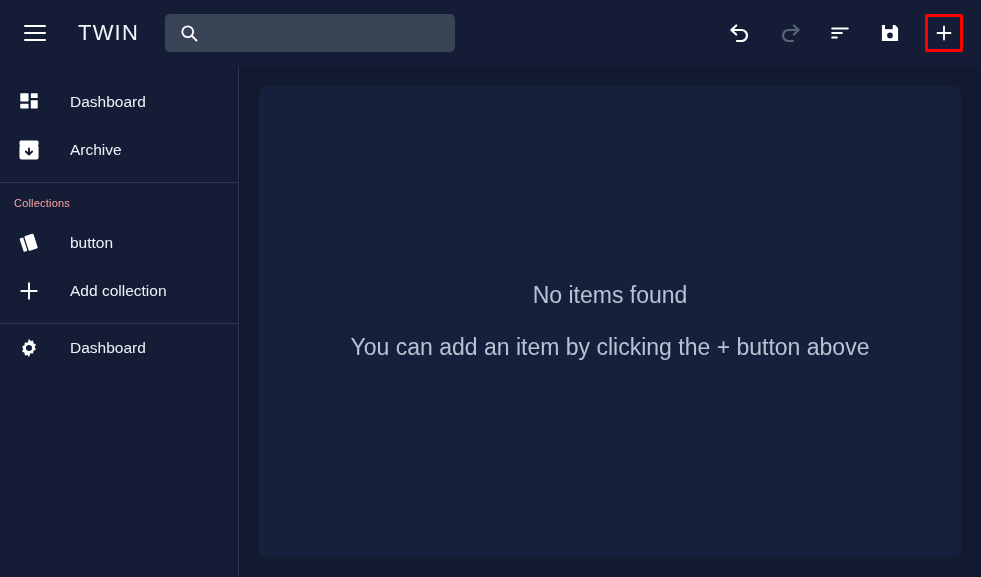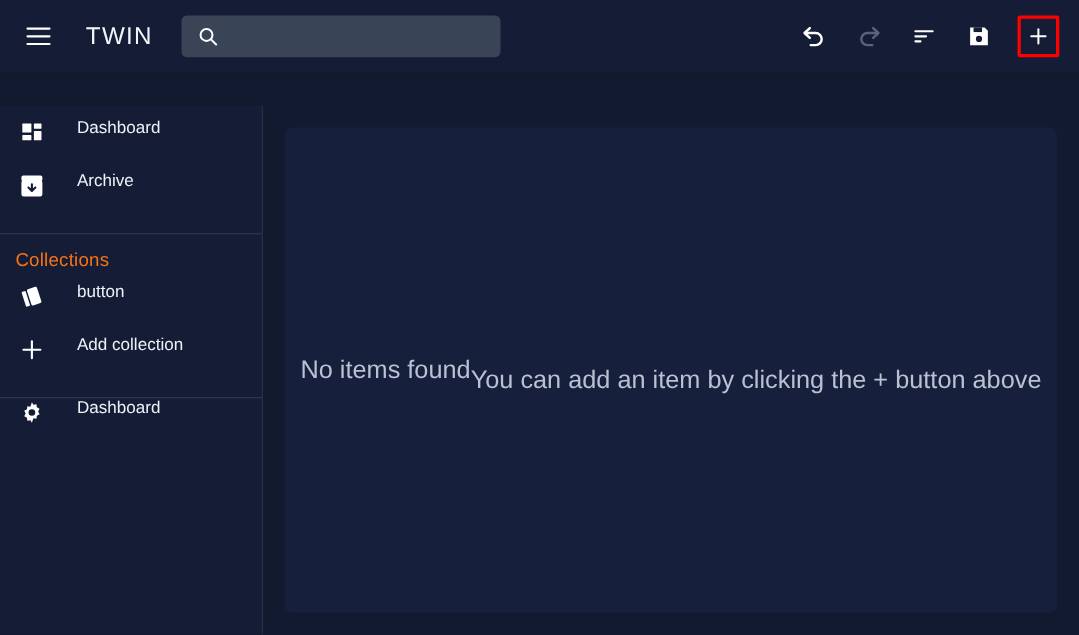--- a/index.html
+++ b/index.html
@@ -17,21 +17,20 @@
     color: #e9edf5;
     -webkit-font-smoothing: antialiased;
   }
 
   .app {
     width: 981px;
     height: 577px;
     display: flex;
     flex-direction: column;
     background: #121a30;
-    gap: 30px;
   }
 
   
   .topbar {
     height: 66px;
     min-height: 66px;
     background: #141d35;
     display: flex;
     align-items: center;
     padding: 0 18px 0 14px;
@@ -144,20 +143,21 @@
     background: #141d35;
     border-right: 1px solid #2b3552;
     display: flex;
     flex-direction: column;
     padding-top: 12px;
   }
 
   .nav-item {
     height: 48px;
     display: flex;
+    align-items: center;
     padding-left: 14px;
     cursor: pointer;
     color: #eef1f7;
   }
 
   .nav-icon {
     width: 30px;
     min-width: 30px;
     height: 26px;
     display: flex;
@@ -174,40 +174,41 @@
     white-space: nowrap;
   }
 
   .divider {
     height: 1px;
     background: #2e3856;
     margin: 8px 0 0 0;
   }
 
   .section-title {
-    font-size: 17px;
-    color: #f97316;
+    font-size: 11px;
+    color: #fca5a5;
     padding: 14px 0 10px 14px;
     letter-spacing: 0.2px;
   }
 
   
   .content {
     flex: 1 1 auto;
     background: #121a30;
     padding: 20px;
     min-width: 0;
     display: flex;
   }
 
   .panel {
     flex: 1 1 auto;
     background: #16203c;
     border-radius: 7px;
     display: flex;
+    flex-direction: column;
     align-items: center;
     justify-content: center;
     text-align: left;
   }
 
   .empty-title {
     font-size: 23px;
     font-weight: 400;
     color: #b9c2d2;
     line-height: 1.45;

